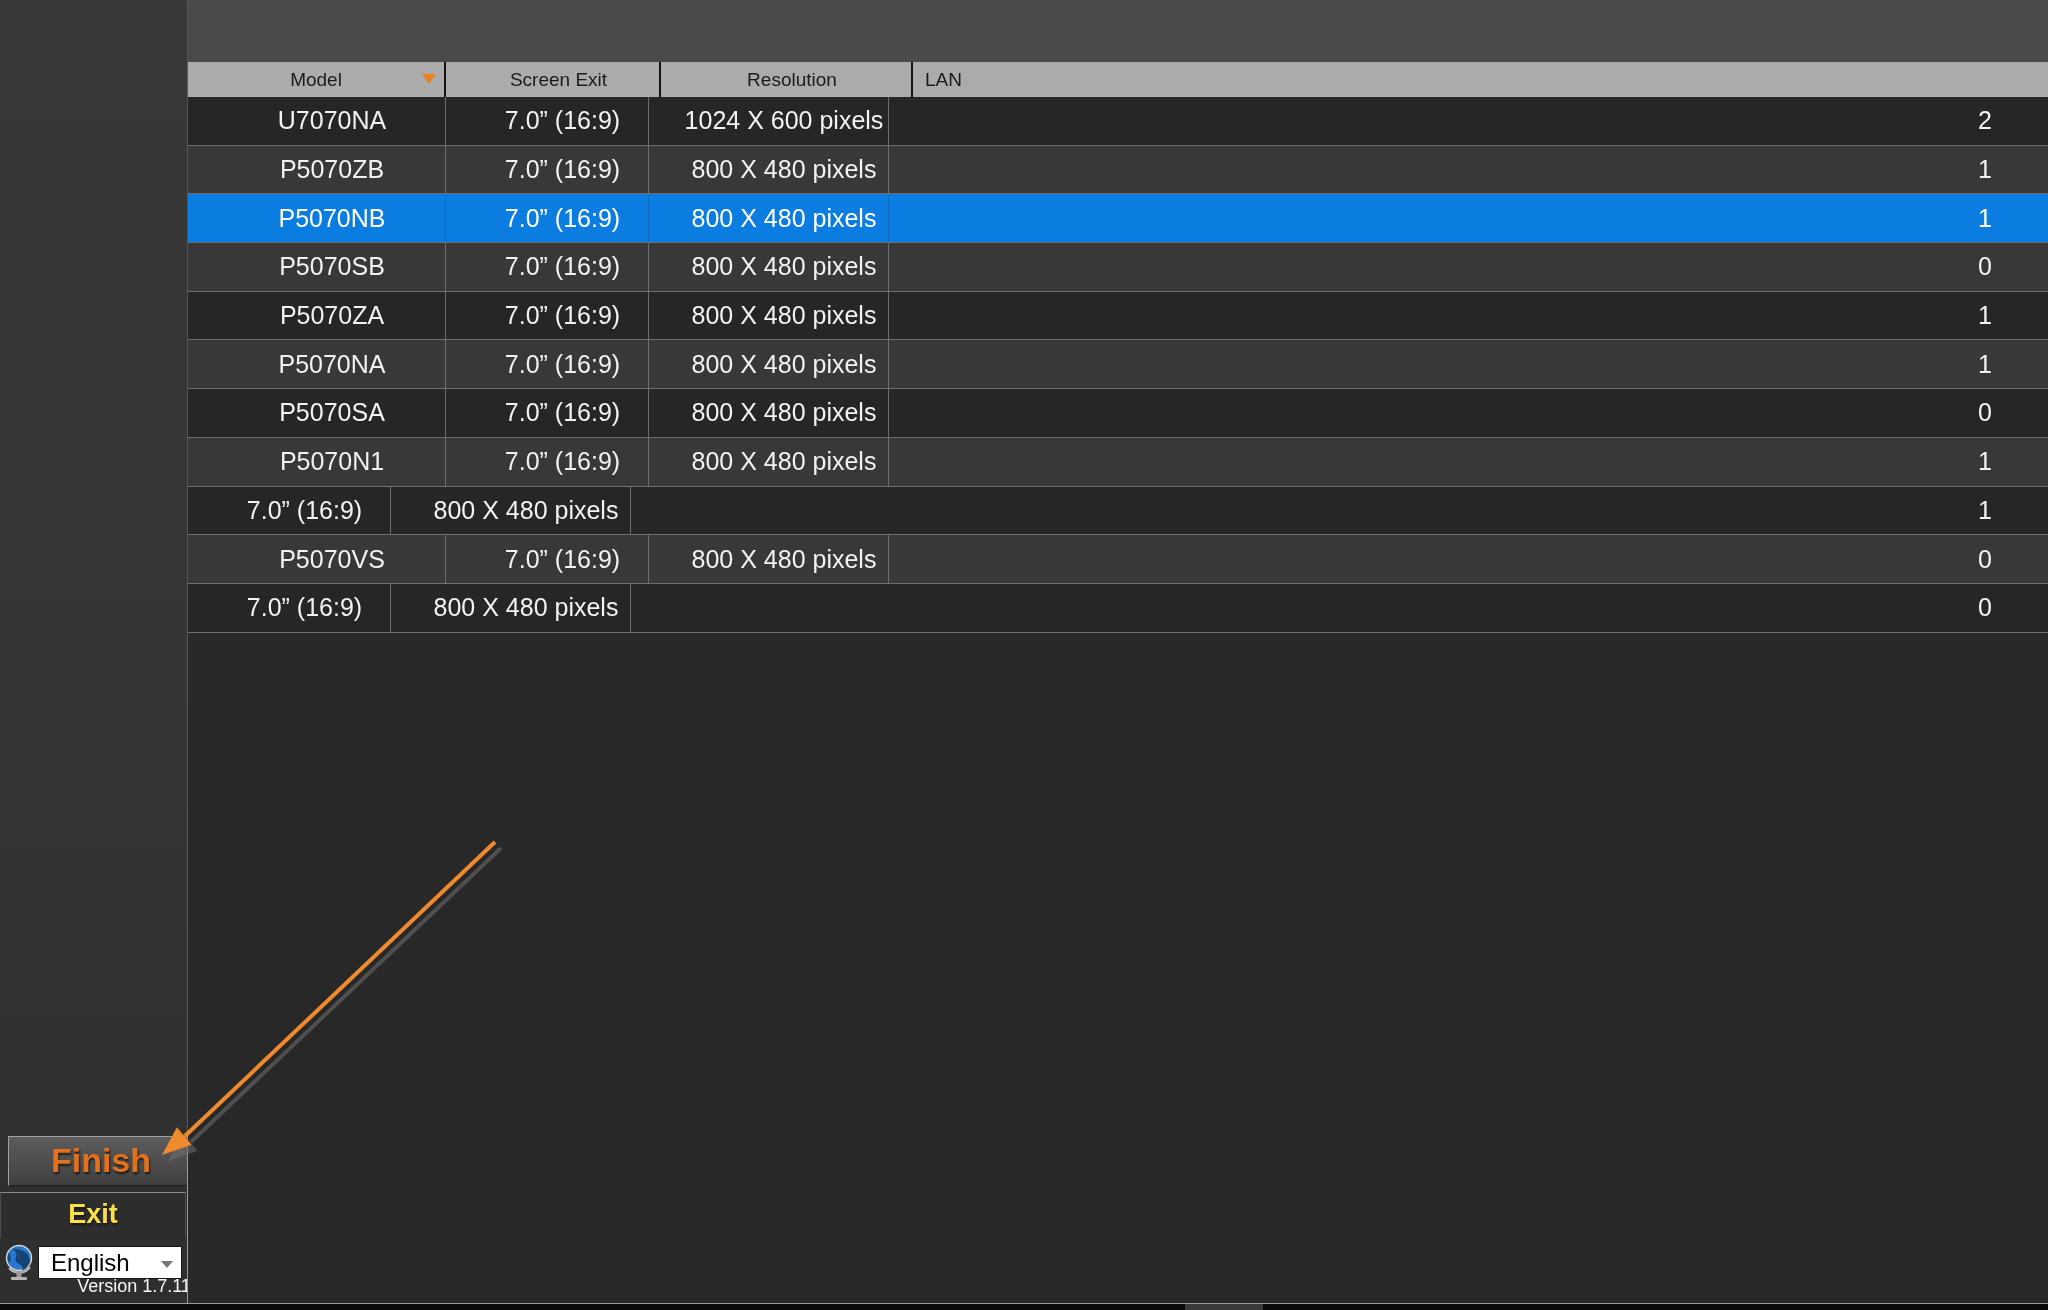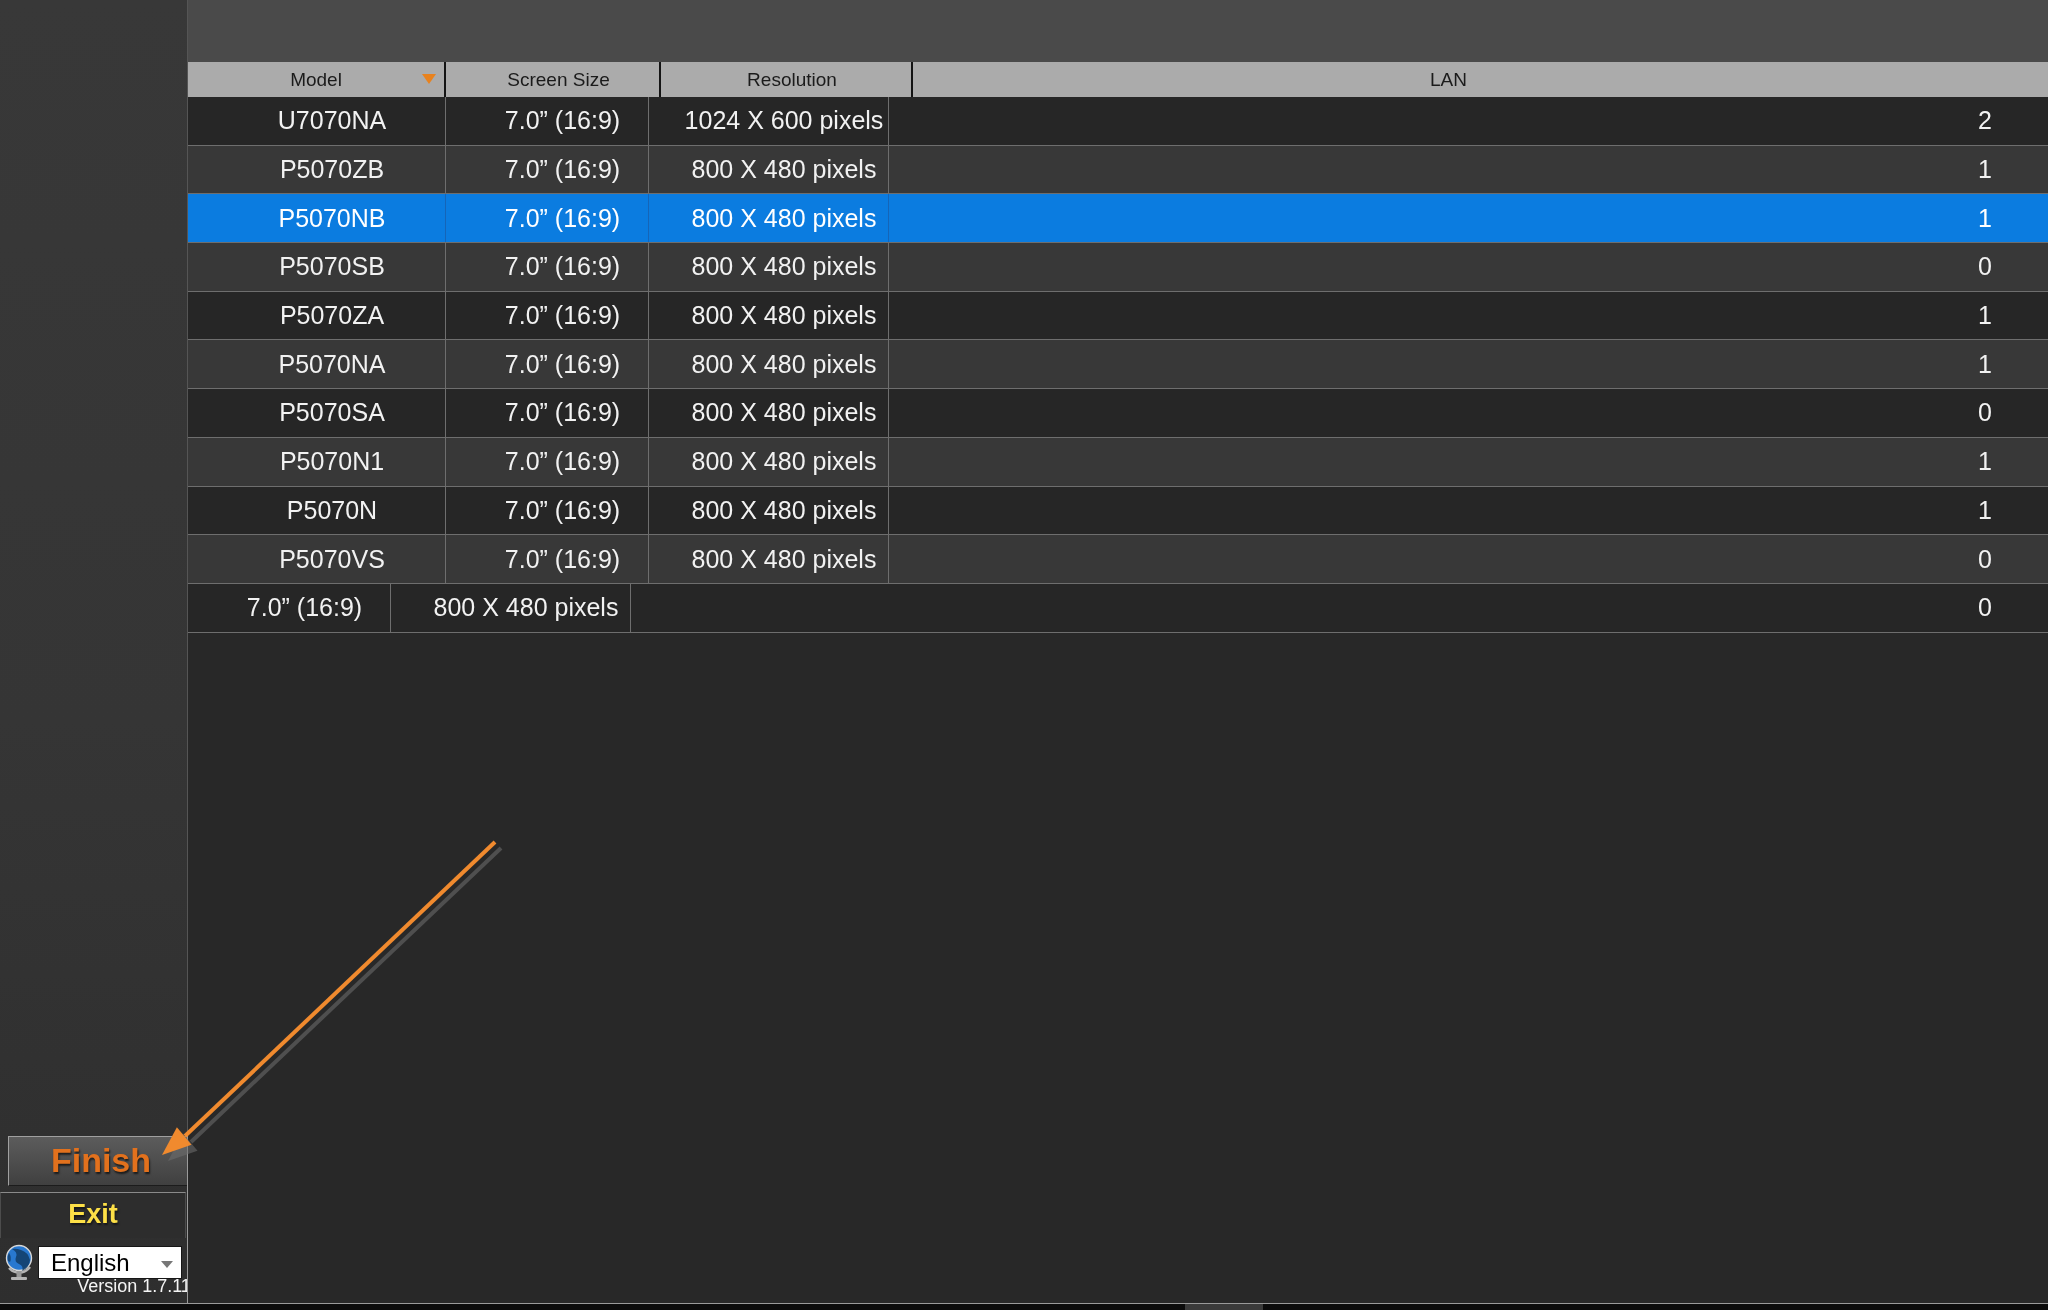--- a/index.html
+++ b/index.html
@@ -23,21 +23,21 @@
   .tbl-header{
     position:absolute;left:0;top:62px;width:100%;height:35px;
     display:flex;background:#ababab;color:#1b1b1b;font-size:19px;gap:12px;
   }
   .hcell{display:flex;align-items:center;justify-content:center;position:relative;box-sizing:border-box;}
   .hcell.bordered{border-right:2px solid #141414;}
   .col-model{width:258px;}
   .col-size{width:203px;}
   .col-res{width:240px;}
   .col-lan{flex:1;}
-  .hcell.col-lan{justify-content:center;padding-right:76px;}
+  .hcell.col-lan{justify-content:flex-start;padding-right:76px;}
   .sort-tri{
     position:absolute;right:8px;top:12px;width:0;height:0;
     border-left:7px solid transparent;border-right:7px solid transparent;
     border-top:10px solid #e8821e;
   }
   .tbl-body{position:absolute;left:0;top:97px;width:100%;}
   .row{
     display:flex;height:48.7px;box-sizing:border-box;
     border-bottom:1px solid #6e6e6e;color:#f2f2f2;font-size:25px;
   }
@@ -113,21 +113,21 @@
 
 <div class="main">
   <div class="top-strip"></div>
 
   <div class="tbl-header">
     <div class="hcell col-model bordered">
       <span>Model</span>
       <span class="sort-tri"></span>
     </div>
     <div class="hcell col-size bordered">
-      <span>Screen Size</span>
+      <span>Screen Exit</span>
     </div>
     <div class="hcell col-res bordered">
       <span>Resolution</span>
     </div>
     <div class="hcell col-lan">
       <span>LAN</span>
     </div>
   </div>
 
   <div class="tbl-body">
@@ -173,21 +173,20 @@
         <div class="cell col-res">800 X 480 pixels</div>
         <div class="cell col-lan">0</div>
       </div>
       <div class="row">
         <div class="cell col-model">P5070N1</div>
         <div class="cell col-size">7.0” (16:9)</div>
         <div class="cell col-res">800 X 480 pixels</div>
         <div class="cell col-lan">1</div>
       </div>
       <div class="row">
-        <div class="cell col-model">P5070N</div>
         <div class="cell col-size">7.0” (16:9)</div>
         <div class="cell col-res">800 X 480 pixels</div>
         <div class="cell col-lan">1</div>
       </div>
       <div class="row">
         <div class="cell col-model">P5070VS</div>
         <div class="cell col-size">7.0” (16:9)</div>
         <div class="cell col-res">800 X 480 pixels</div>
         <div class="cell col-lan">0</div>
       </div>

